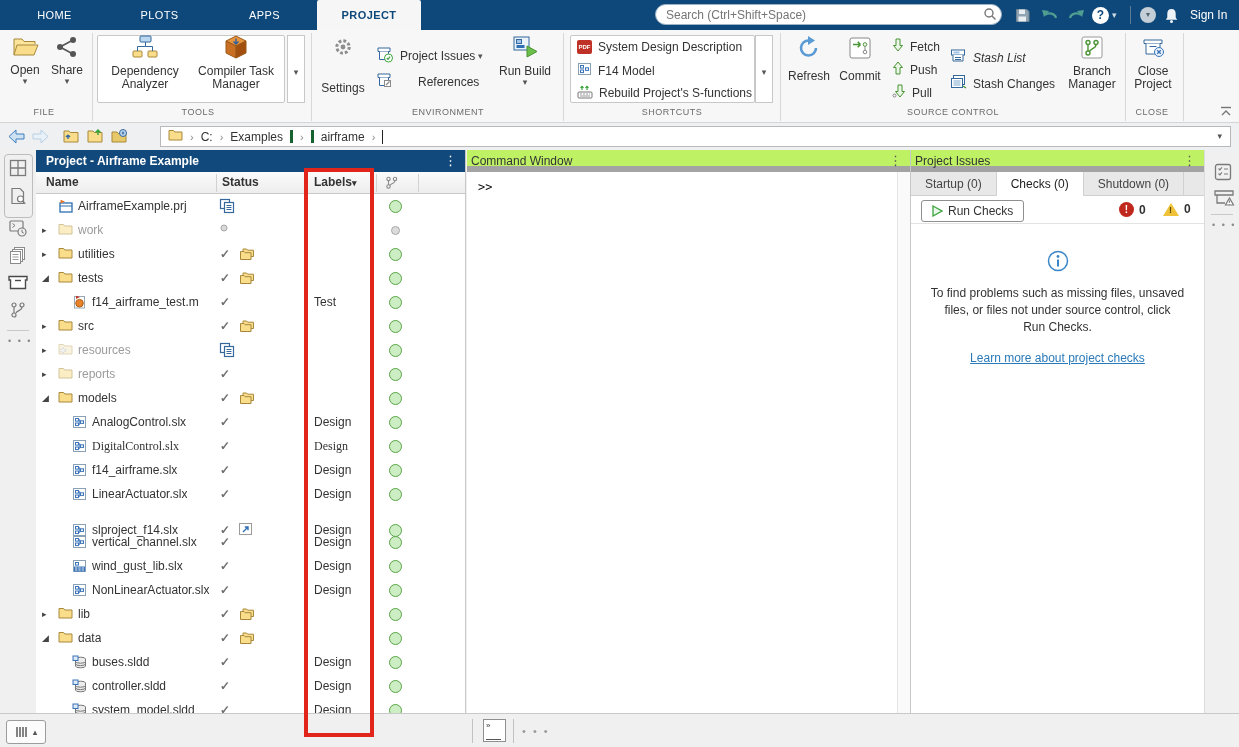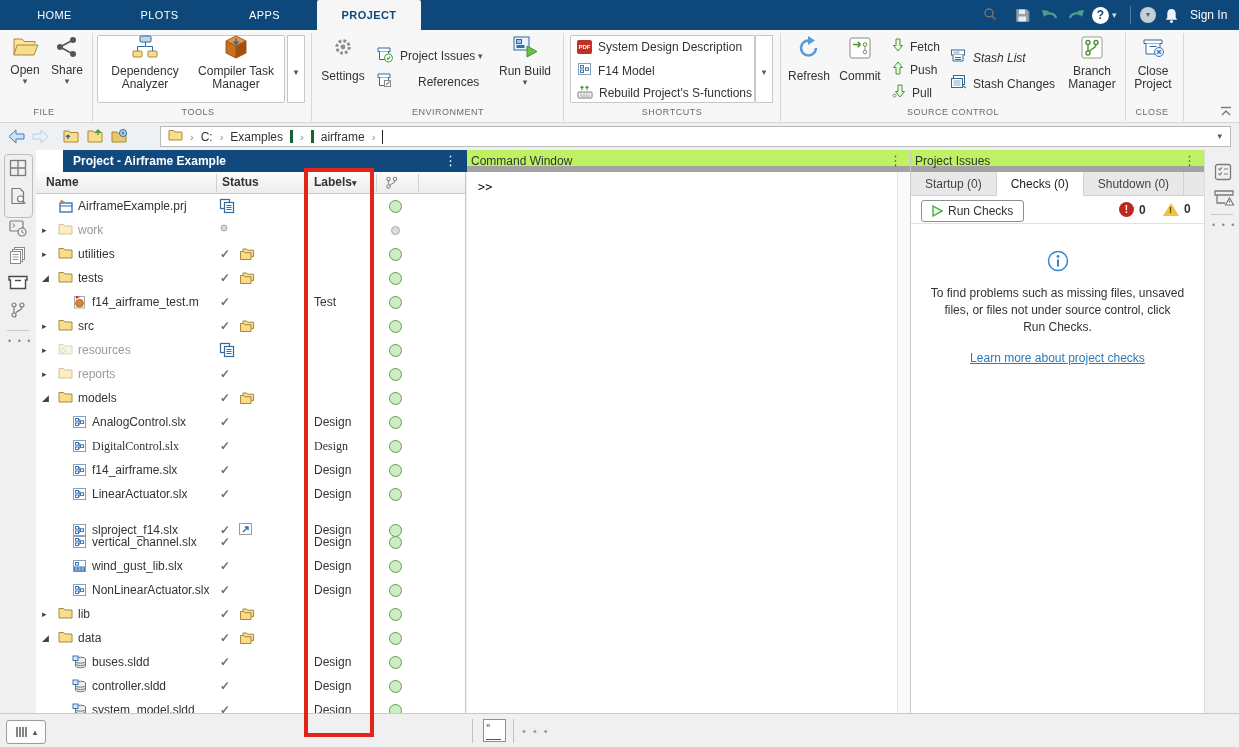--- a/index.html
+++ b/index.html
@@ -53,21 +53,21 @@
   .rrail{position:absolute;left:1204px;top:150px;width:35px;height:563px;background:#f0f0f0;
          border-left:1px solid #dcdcdc;}
   .railbox{position:absolute;left:4px;top:4px;width:27px;height:62px;border:1px solid #bdbdbd;border-radius:4px;}
   .railicon{position:absolute;left:8px;cursor:pointer;}
   .raildots{position:absolute;color:#8a8a8a;font-size:11px;letter-spacing:2px;cursor:pointer;}
   .raildiv{position:absolute;height:1px;background:#c9c9c9;}
   
   .treepanel{position:absolute;left:36px;top:150px;width:430px;height:563px;background:#fff;
              border-right:1px solid #c8c8c8;box-sizing:border-box;}
   .ptitle{position:absolute;left:0;top:0;width:100%;height:22px;background:#11497c;color:#fff;
-          font-weight:bold;line-height:22px;padding-left:10px;box-sizing:border-box;margin-left:27px;}
+          font-weight:bold;line-height:22px;padding-left:10px;box-sizing:border-box;}
   .pmenu{position:absolute;top:0;right:8px;color:#fff;font-size:13px;line-height:22px;cursor:pointer;}
   .thead{position:absolute;left:0;top:22px;width:100%;height:22px;
          background:linear-gradient(#fbfbfb,#ededed);border-bottom:1px solid #c9c9c9;box-sizing:border-box;}
   .thcell{position:absolute;top:0;line-height:21px;font-weight:bold;color:#333;}
   .thsep{position:absolute;top:2px;width:1px;height:18px;background:#d2d2d2;}
   .tree-body{position:absolute;left:0;top:44px;width:416px;height:519px;overflow:hidden;}
   .trow{position:absolute;left:0;width:416px;height:24px;}
   .texp{position:absolute;left:6px;top:0;width:12px;line-height:24px;font-size:9px;color:#444;}
   .ticon{position:absolute;top:5px;}
   .ticon.dim{opacity:.5;}
@@ -130,20 +130,21 @@
 <body>
 
 <div id="app">
 
   <div class="topbar">
     <div class="mtab" style="left:2px;width:105px;">HOME</div>
     <div class="mtab" style="left:107px;width:105px;">PLOTS</div>
     <div class="mtab" style="left:212px;width:105px;">APPS</div>
     <div class="mtab active" style="left:317px;width:104px;">PROJECT</div>
 
+    <input class="search" placeholder="Search (Ctrl+Shift+Space)" style="">
     <span class="abs" style="left:983px;top:7px;">
       <svg width="14" height="14">
           <circle cx="6" cy="6" r="4" fill="none" stroke="#777" stroke-width="1.4"></circle>
           <path d="M9 9 l3.5 3.5" stroke="#777" stroke-width="1.4"></path>
         </svg>
     </span>
 
     <span class="qab" style="left:1014px;">
       <svg width="17" height="17">
           <path d="M2.5 2.5 h10.5 l2 2 v10 h-12.5 z" fill="#8fa3b2" stroke="#6e8494"></path>
@@ -232,21 +233,21 @@
     <div class="rgrouplabel" style="left:198px;">TOOLS</div>
     <div class="rsep" style="left:311px;"></div>
 
     <div class="bigbtn" style="left:318px;width:50px;">
       <span>
         <svg width="24" height="24" viewBox="0 0 24 24">
             <circle cx="12" cy="12" r="6.2" fill="none" stroke="#8d8d8d" stroke-width="3" stroke-dasharray="2.8 2"></circle>
             <circle cx="12" cy="12" r="2.4" fill="#8d8d8d"></circle>
           </svg>
       </span>
-      <div class="blabel" style="margin-top:8px;">Settings</div>
+      <div class="blabel" style="margin-top:20px;">Settings</div>
     </div>
     <div class="srow" style="left:376px;top:16px;">
       <span>
         <svg width="18" height="17">
             <path d="M2 2 h12 v3.5 h-12 z" fill="#fff" stroke="#35689c"></path>
             <path d="M3.5 5.5 v8 h9 v-8" fill="#fff" stroke="#35689c"></path>
             <circle cx="12.5" cy="12" r="4" fill="#fff" stroke="#3da53d"></circle>
             <path d="M10.8 12 l1.2 1.3 2.1-2.7" stroke="#3da53d" fill="none" stroke-width="1.2"></path>
           </svg>
       </span>

